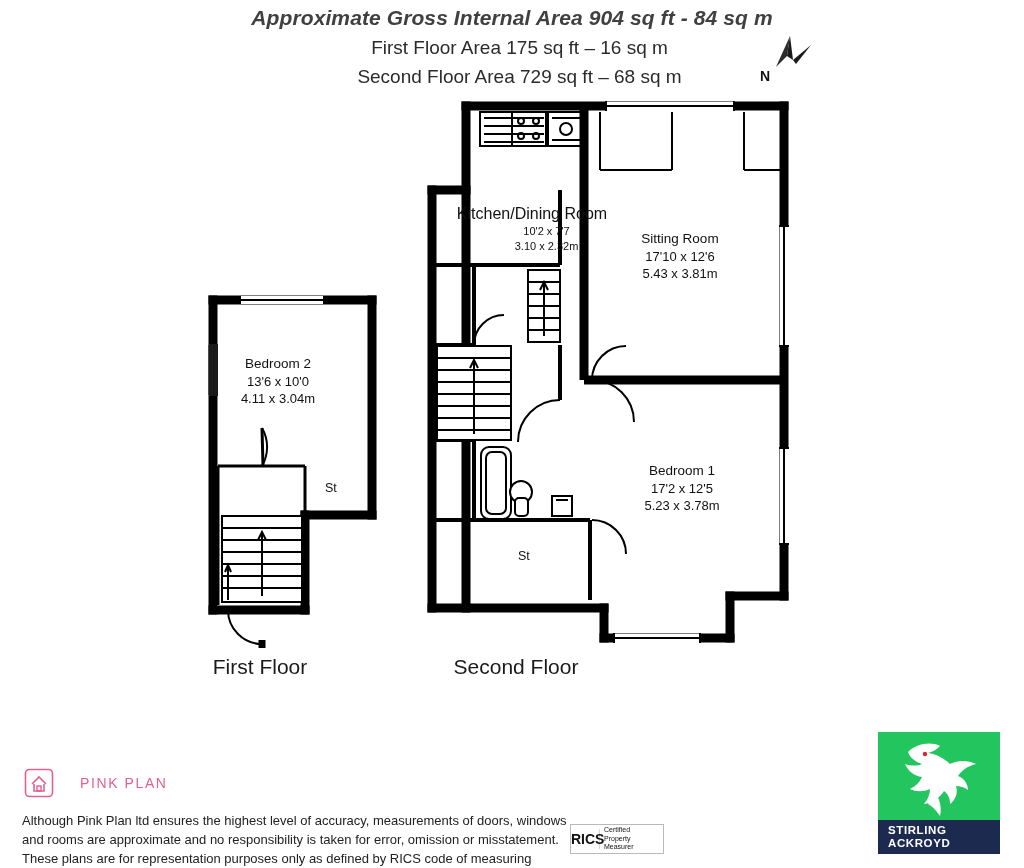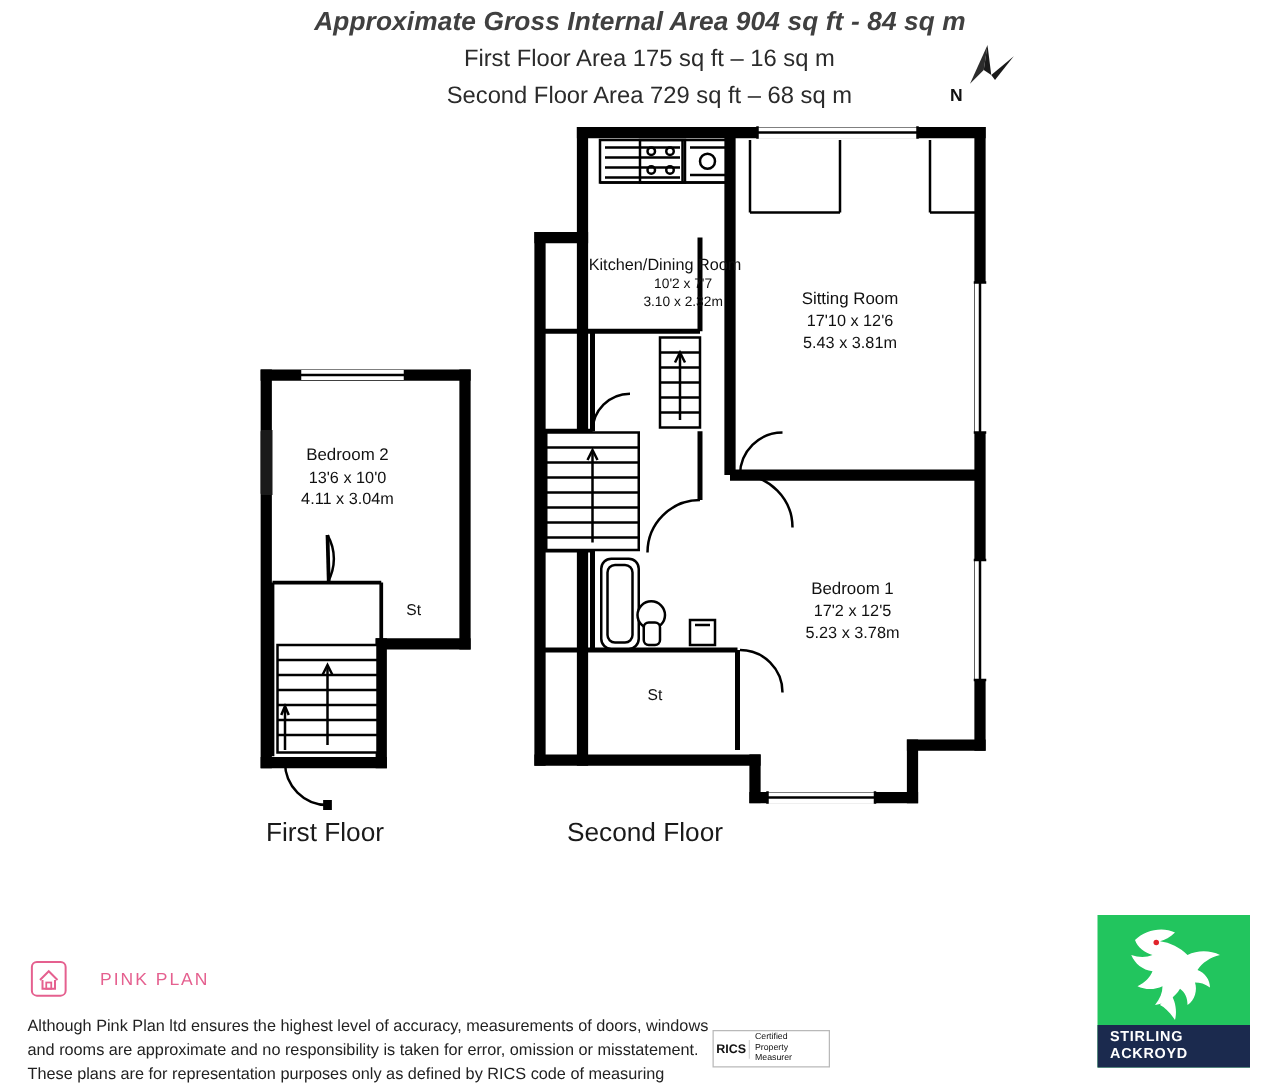--- a/index.html
+++ b/index.html
@@ -78,21 +78,21 @@
     color: #111;
     white-space: nowrap;
   }
   .room-label .name {
     font-size: 13.5px;
     font-weight: normal;
   }
   .room-label .dim {
     font-size: 13px;
   }
-  .room-label.small .name { font-size: 13px; }
+  .room-label.small .name { font-size: 16px; }
   .room-label.small .dim { font-size: 11px; margin-left: 29px; }
   .st-label {
     position: absolute;
     font-size: 12.5px;
     color: #111;
   }
   
   .floor-title {
     position: absolute;
     font-size: 21px;
@@ -131,21 +131,21 @@
     width: 92px;
     height: 28px;
     border: 1px solid #b9b9b9;
     display: flex;
     align-items: center;
     background: #fff;
   }
   .rics .mark {
     width: 28px;
     text-align: center;
-    font-size: 10px;
+    font-size: 14px;
     font-weight: bold;
     color: #111;
     border-right: 1px solid #d8d8d8;
     padding: 2px 0;
   }
   .rics .txt {
     font-size: 7px;
     line-height: 1.25;
     padding-left: 4px;
     color: #111;

